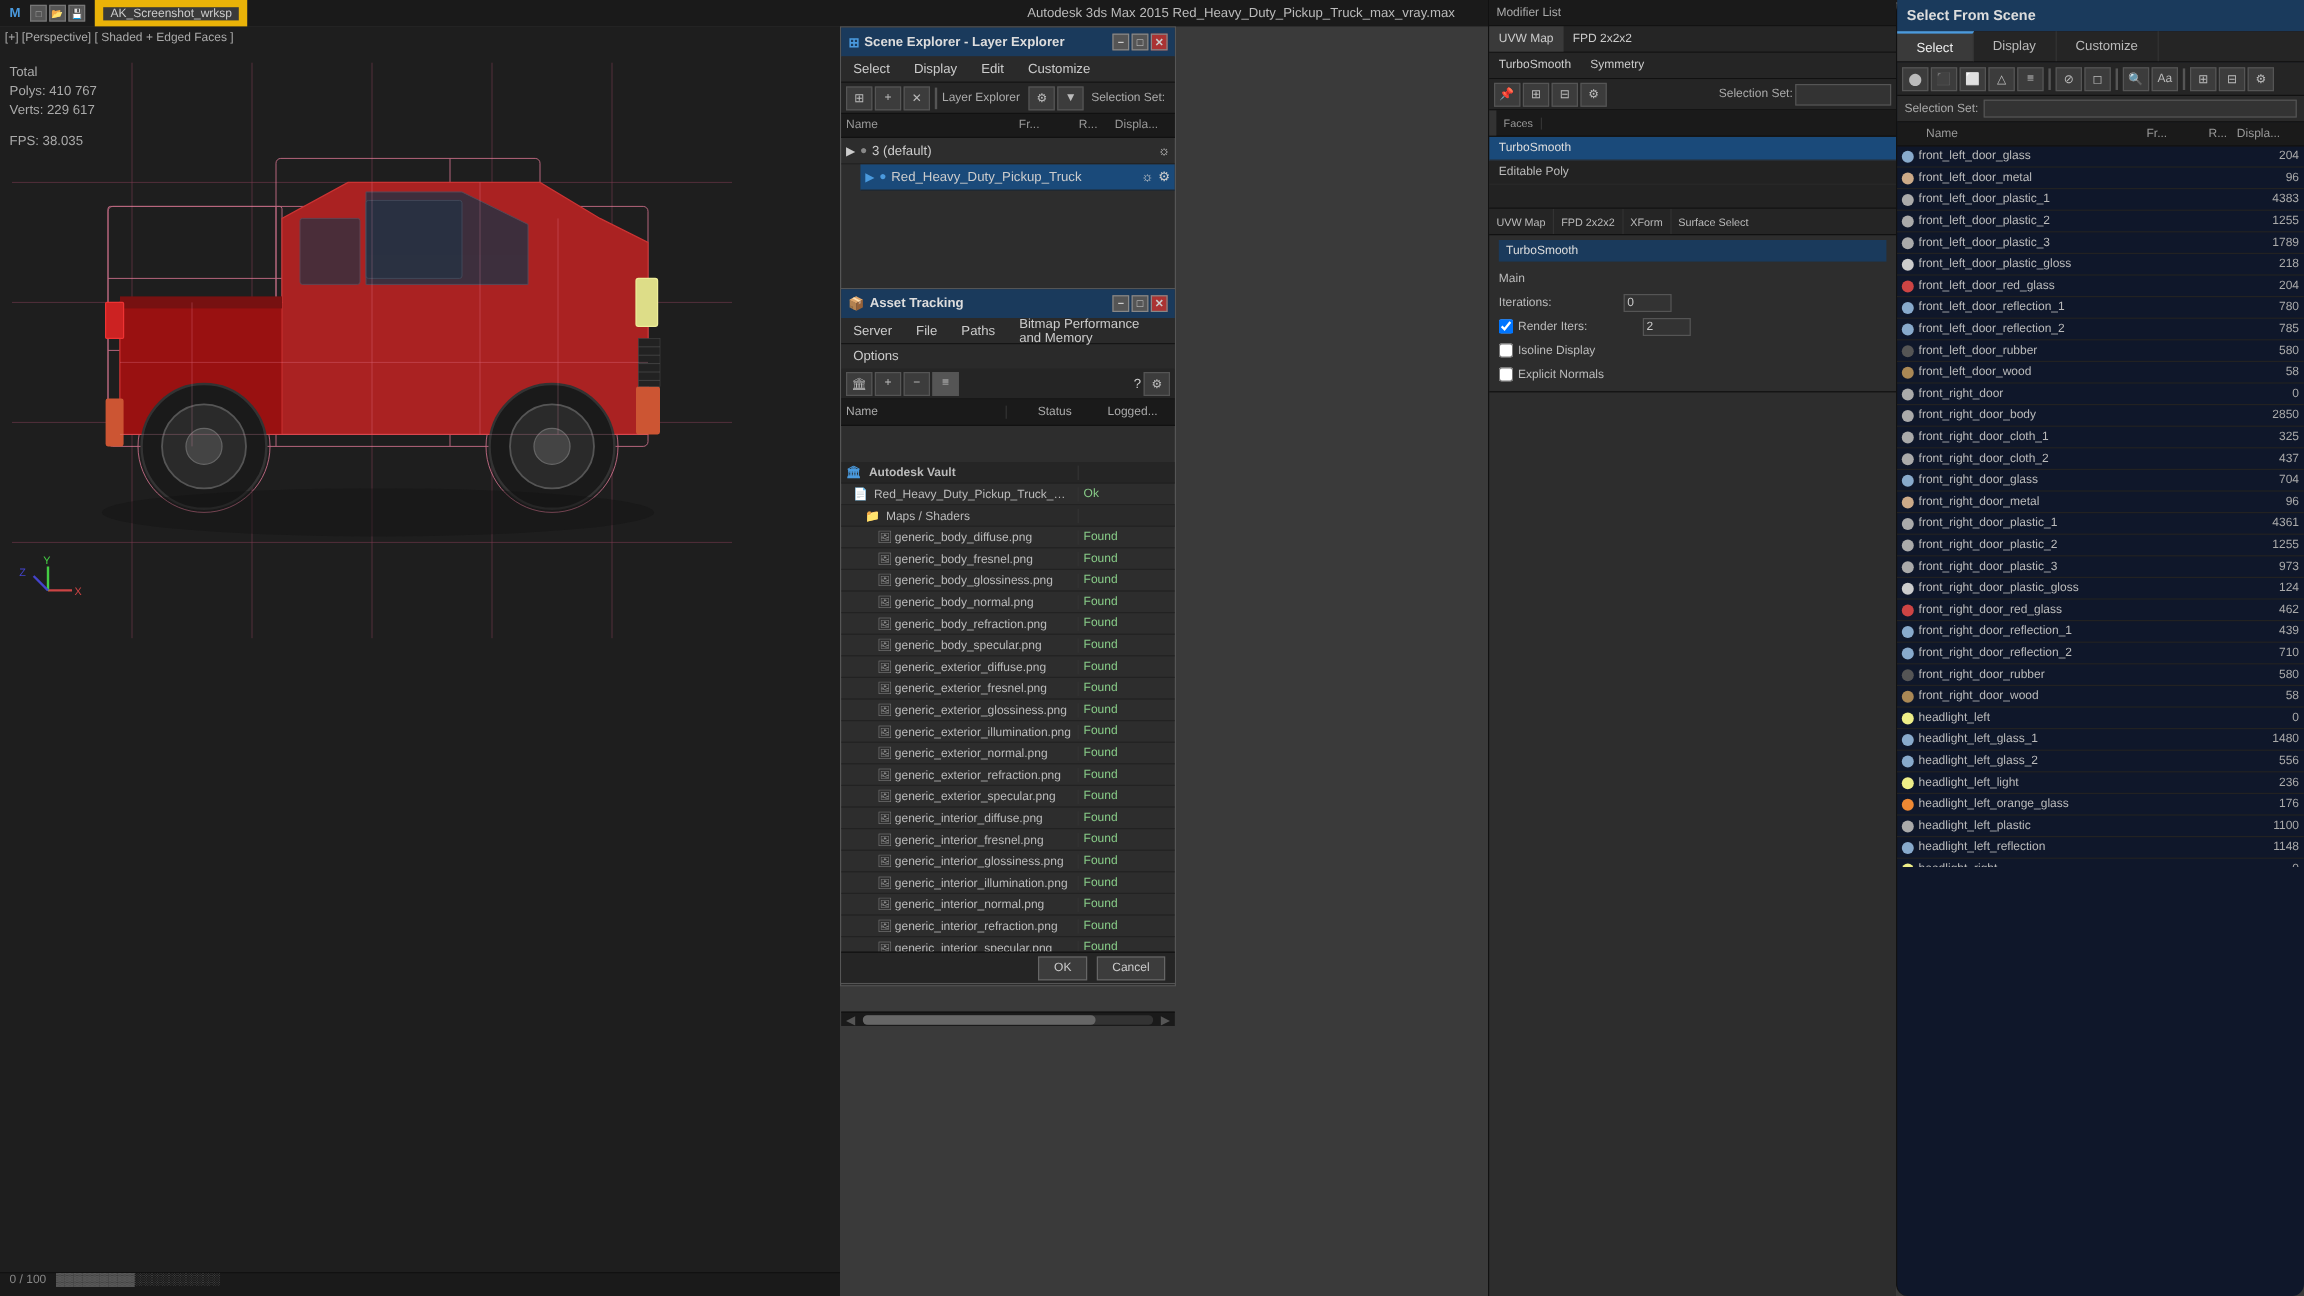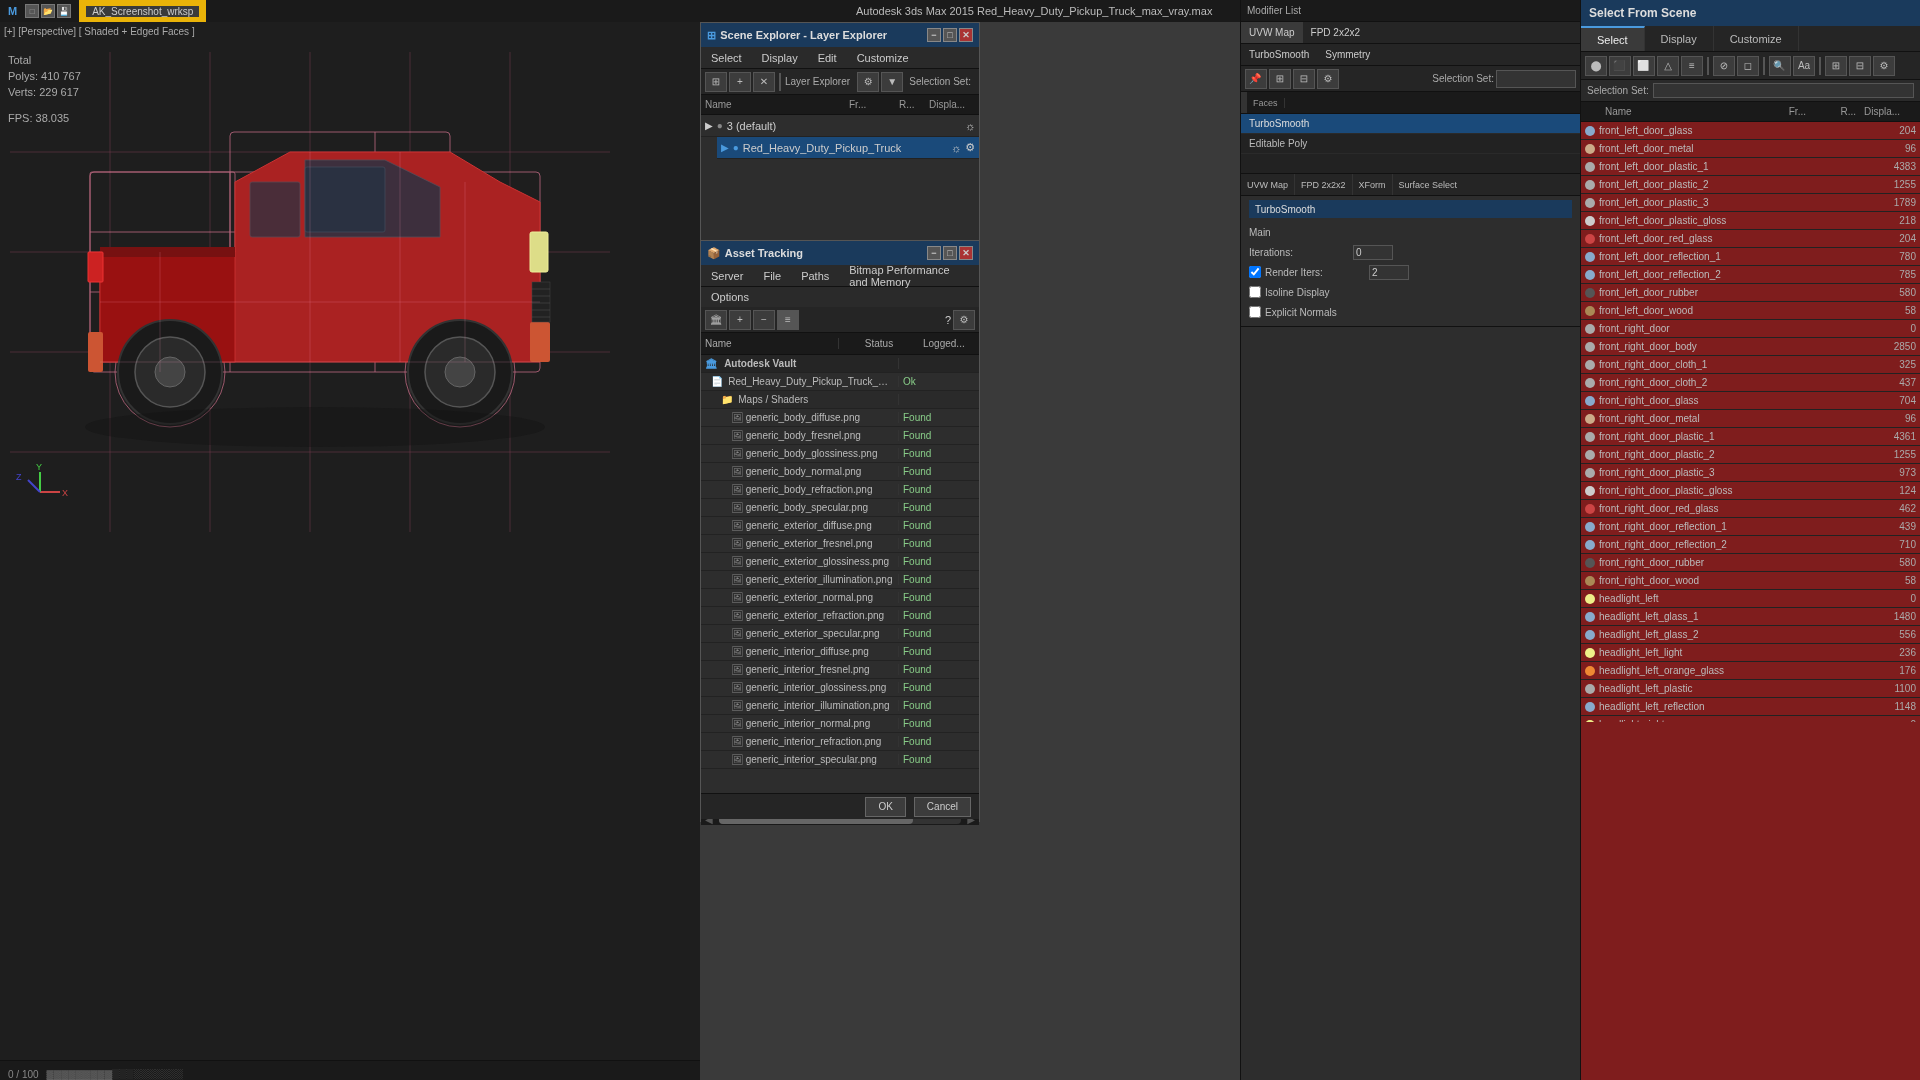--- a/index.html
+++ b/index.html
@@ -193,20 +193,21 @@
     .asset-col-status {
       width: 80px;
       padding: 0 4px;
       font-size: 10px;
       color: #aaa;
       text-align: center;
     }
     .asset-scroll {
       overflow-y: auto;
       height: calc(100% - 120px);
+      margin-top: 30px;
     }
     .asset-row {
       height: 18px;
       display: flex;
       align-items: center;
       border-bottom: 1px solid #222;
       cursor: pointer;
     }
     .asset-row.group { background: #252525; font-weight: bold; }
     .asset-row.subgroup { background: #2a2a2a; }
@@ -246,23 +247,24 @@
       font-size: 10px;
       cursor: pointer;
     }
 
     
     #select-panel {
       position: absolute;
       top: 0; right: 0;
       width: 340px;
       height: 1080px;
-      background: #7f1d1d;
+      background: #0f172a;
       border-left: 1px solid #111;
       z-index: 5;
+      border-radius: 10px;
     }
     #select-panel .panel-title {
       height: 26px;
       background: #1a3a5c;
       display: flex; align-items: center;
       padding: 0 8px;
       color: #ddd;
       font-size: 12px;
       font-weight: bold;
     }
@@ -448,21 +450,21 @@
       display: block;
     }
 
     
     #status-bar {
       position: absolute;
       bottom: 0; left: 0;
       width: 700px;
       height: 20px;
       background: #1a1a1a;
-      display: flex; align-items: flex-end;
+      display: flex; align-items: flex-start;
       padding: 0 8px;
       font-size: 10px;
       color: #888;
       border-top: 1px solid #111;
     }
 
     
     ::-webkit-scrollbar { width: 8px; height: 8px; }
     ::-webkit-scrollbar-track { background: #222; }
     ::-webkit-scrollbar-thumb { background: #555; }

